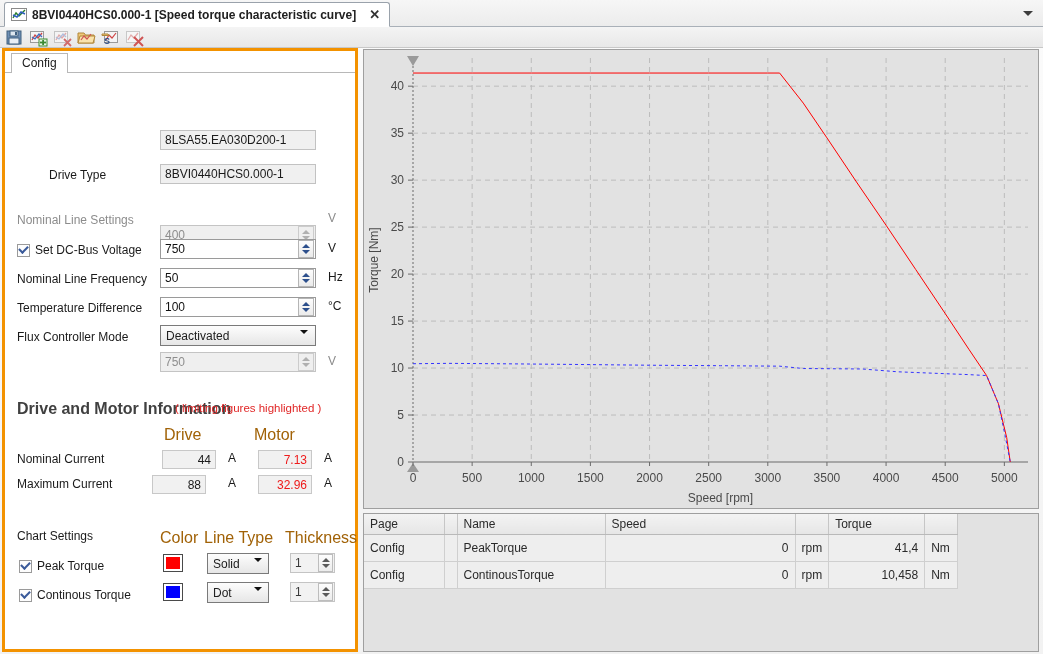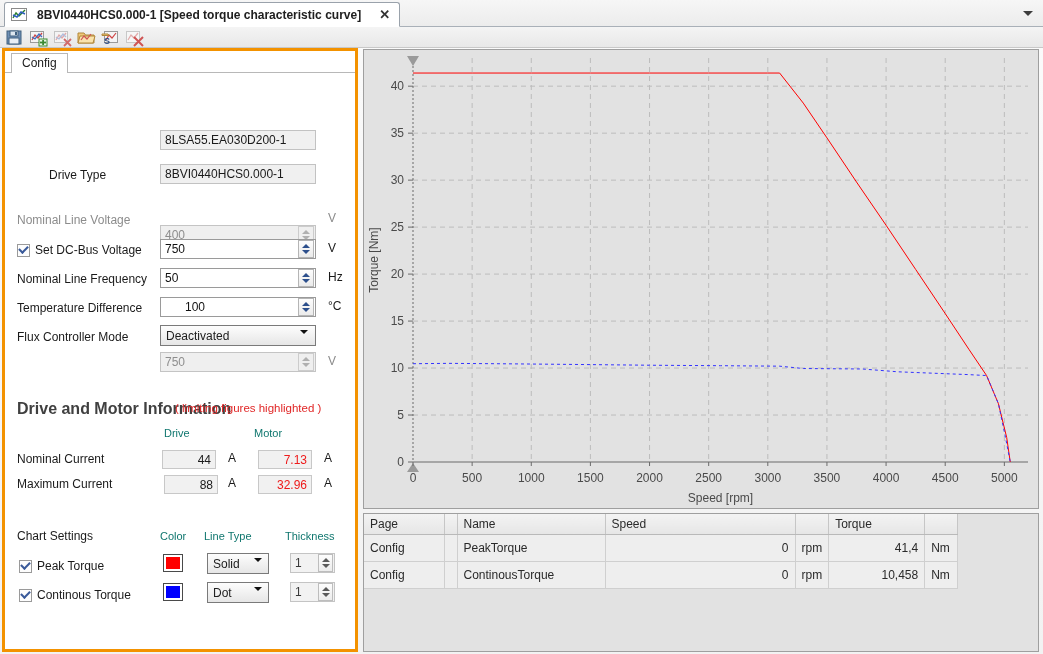--- a/index.html
+++ b/index.html
@@ -19,21 +19,21 @@
   }
 
   
   #tabstrip {
     position: absolute; left:0; top:0; width:1043px; height:27px;
     background: linear-gradient(180deg,#f6f6f6 0%,#ececec 100%);
     border-bottom: 1px solid #a9b0b8;
   }
   .doc-tab {
     position: absolute; left: 4px; top: 2px; height: 25px;
-    display: flex; align-items: center; gap: 10px;
+    display: flex; align-items: center; gap: 5px;
     padding: 0 7px 0 6px;
     background: #ffffff;
     border: 1px solid #9aa2ab;
     border-bottom: 1px solid #ffffff;
     border-radius: 3px 3px 0 0;
     font-weight: bold; font-size: 12px;
   }
   .tab-icon { width: 16px; height: 15px; position: relative; flex: none; }
   .tab-close {
     font-size: 13px; font-weight: bold; color:#333; margin-left: 6px;
@@ -119,21 +119,21 @@
 
   .combo {
     width:156px; height:21px; border:1px solid #7a7a7a;
     background: linear-gradient(180deg,#fdfdfd 0%,#e6e6e6 100%);
     display:flex; align-items:center; position:relative; font-size:12px; padding-left:5px;
   }
   .combo .cb-arrow { position:absolute; right:7px; top:8px; }
 
   .section-title { font-weight:bold; font-size:16px; color:#404040; }
   .note-red { color:#e12727; font-size:11.5px; }
-  .colhdr { font-size:11px; color:#0f766e; }
+  .colhdr { font-size:16px; color:#a16207; }
 
   .numbox {
     width:54px; height:19px; border:1px solid #c8c8c8; background:#f1f1f1;
     font-size:12px; display:flex; align-items:center; justify-content:flex-end;
     padding-right:4px; color:#1a1a1a;
   }
   .numbox.red { color:#ee1b1b; }
 
   .swatch { width:20px; height:18px; border:1px solid #4a4a4a; background:#fff; padding:2px; }
   .swatch .inner { width:100%; height:100%; }
@@ -275,21 +275,21 @@
       </div>
 
       <div class="frow" style="left:12px; top:90px;margin-left:32px;">
         <span class="flabel" style="width:140px;">Drive Type</span>
       </div>
       <div class="textbox wide" style="position:absolute; left:155px; top:90px;">
         <span class="clip">8BVI0440HCS0.000-1</span>
       </div>
 
       <div class="frow" style="left:12px; top:135px;">
-        <span class="flabel dim" style="width:140px;">Nominal Line Voltage</span>
+        <span class="flabel dim" style="width:140px;">Nominal Line Settings</span>
       </div>
       <div class="spin disabled" style="position:absolute; left:155px; top:135px;margin-top:16px;">
         <span class="val">400</span>
         <span class="btns">
           <i class="ar-up"></i>
           <i class="ar-dn"></i>
         </span>
       </div>
       <span class="unit dim" style="position:absolute; left:317px; top:137px;">V</span>
 
@@ -316,21 +316,21 @@
         <span class="btns">
           <i class="ar-up"></i>
           <i class="ar-dn"></i>
         </span>
       </div>
       <span class="unit" style="position:absolute; left:317px; top:196px;">Hz</span>
 
       <div class="frow" style="left:12px; top:223px;">
         <span class="flabel" style="width:140px;">Temperature Difference</span>
       </div>
-      <div class="spin" style="position:absolute; left:155px; top:223px;padding-left:20px;">
+      <div class="spin" style="position:absolute; left:155px; top:223px;">
         <span class="val">100</span>
         <span class="btns">
           <i class="ar-up"></i>
           <i class="ar-dn"></i>
         </span>
       </div>
       <span class="unit" style="position:absolute; left:317px; top:225px;">°C</span>
 
       <div class="frow" style="left:12px; top:252px;">
         <span class="flabel" style="width:140px;">Flux Controller Mode</span>
@@ -373,21 +373,21 @@
       </div>
       <span class="unit" style="position:absolute; left:217px; top:377px;">A</span>
       <div class="numbox red" style="position:absolute; left:253px; top:376px;">
         <span>7.13</span>
       </div>
       <span class="unit" style="position:absolute; left:313px; top:377px;">A</span>
 
       <div style="position:absolute; left:12px; top:403px;">
         <span class="flabel">Maximum Current</span>
       </div>
-      <div class="numbox" style="position:absolute; left:159px; top:401px;">
+      <div class="numbox" style="position:absolute; left:147px; top:401px;">
         <span>88</span>
       </div>
       <span class="unit" style="position:absolute; left:217px; top:402px;">A</span>
       <div class="numbox red" style="position:absolute; left:253px; top:401px;">
         <span>32.96</span>
       </div>
       <span class="unit" style="position:absolute; left:313px; top:402px;">A</span>
 
       <div style="position:absolute; left:12px; top:455px;">
         <span class="flabel">Chart Settings</span>

